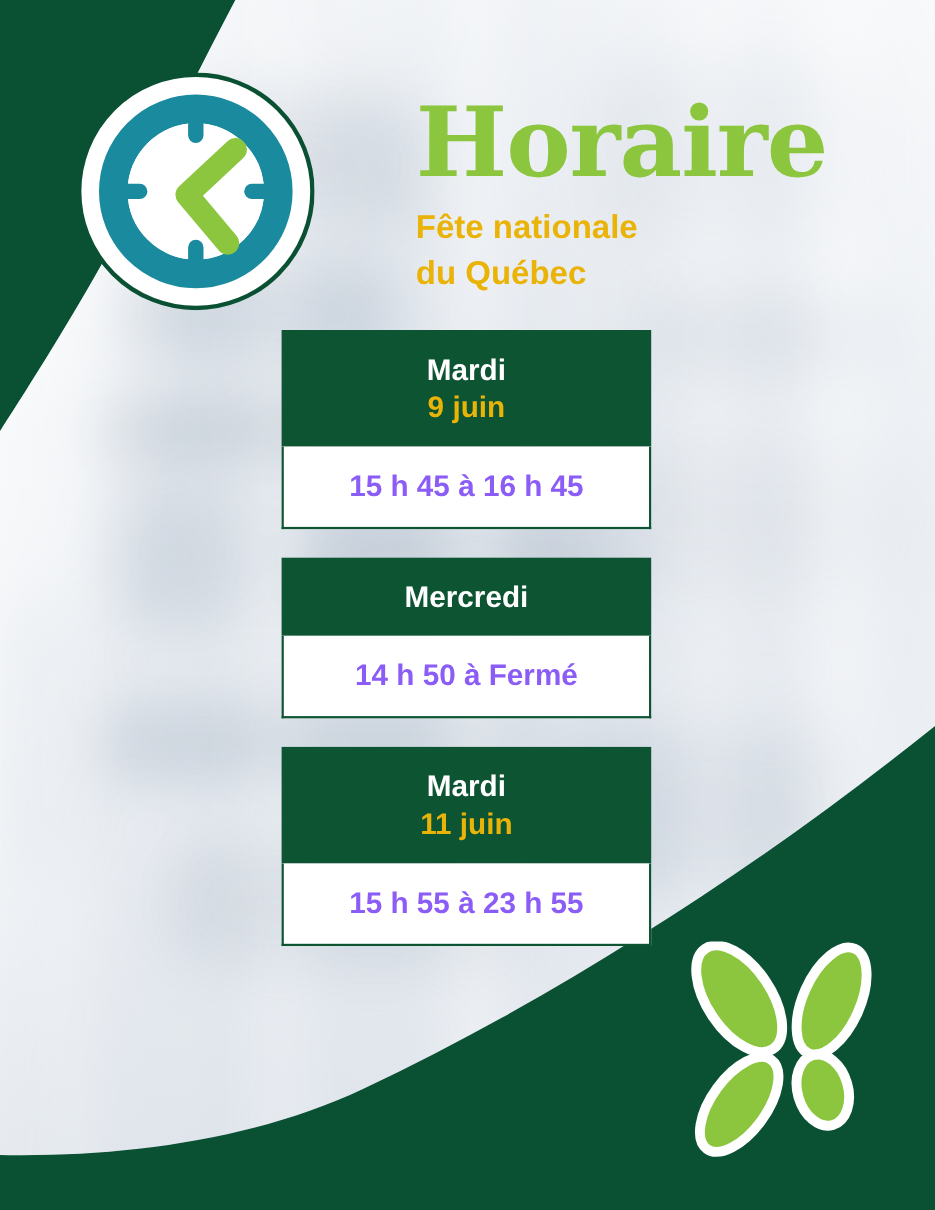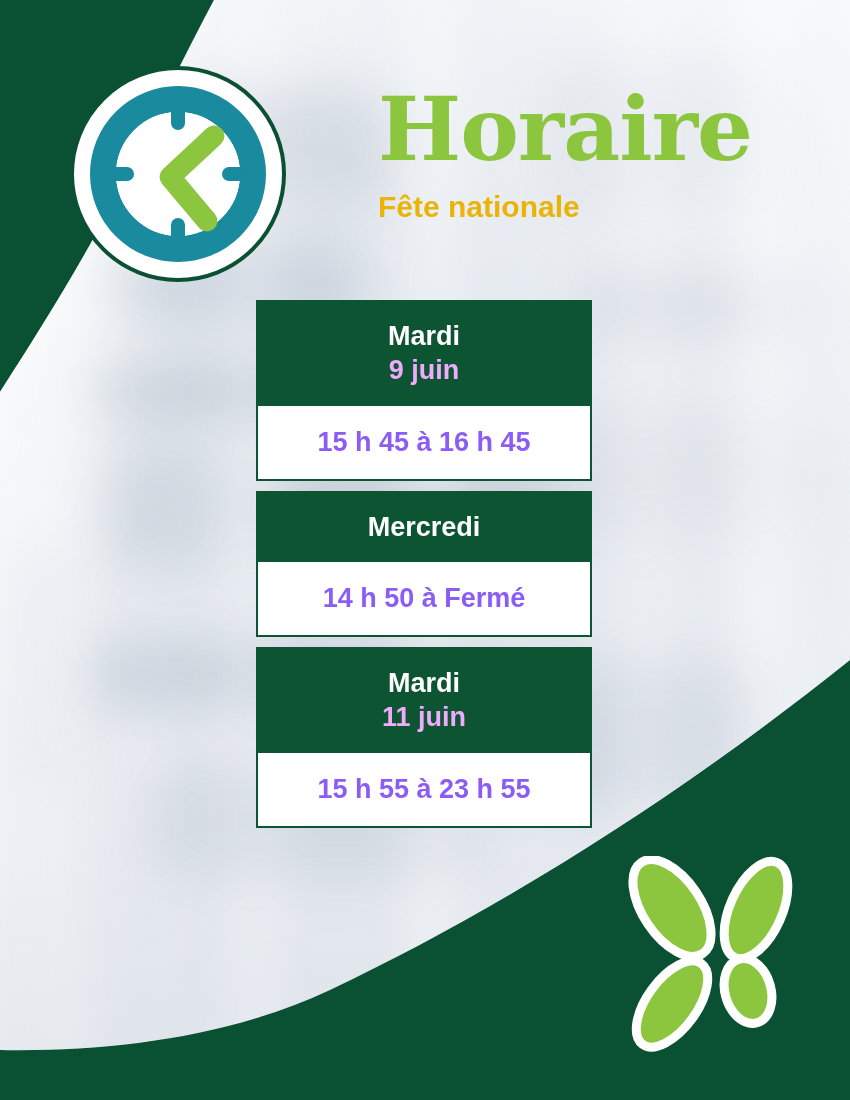--- a/index.html
+++ b/index.html
@@ -93,36 +93,36 @@
   }
   .subtitle span { display: block; }
 
   
   .cards {
     position: absolute;
     left: 256px;
     top: 300px;
     width: 336px;
   }
-  .card { margin-bottom: 10px; }
+  .card { margin-bottom: 26px; }
   .card-head {
     background: #0d5433;
     padding: 20px 10px 18px 10px;
     text-align: center;
   }
   .card-day {
     font-size: 27px;
     font-weight: bold;
     color: #ffffff;
     line-height: 1.25;
   }
   .card-date {
     font-size: 27px;
     font-weight: bold;
-    color: #f0abfc;
+    color: #eab308;
     line-height: 1.25;
   }
   .card-hours {
     background: #ffffff;
     border: 2px solid #0d5433;
     border-top: none;
     padding: 21px 8px;
     text-align: center;
     font-size: 27px;
     font-weight: bold;
@@ -177,20 +177,21 @@
       <rect x="38" y="101" width="26" height="14" rx="7" fill="#1a8a9e"></rect>
       <rect x="152" y="101" width="26" height="14" rx="7" fill="#1a8a9e"></rect>
       <path d="M 144 70 L 100 111 L 137 155" fill="none" stroke="#8cc63f" stroke-width="21" stroke-linecap="round" stroke-linejoin="round"></path>
     </svg>
   </div>
 
   <div class="heading">
     <h1 class="title">Horaire</h1>
     <div class="subtitle">
       <span>Fête nationale</span>
+      <span>du Québec</span>
     </div>
   </div>
 
   <div class="cards">
 
     <div class="card">
       <div class="card-head">
         <div class="card-day">Mardi</div>
         <div class="card-date">9 juin</div>
       </div>

